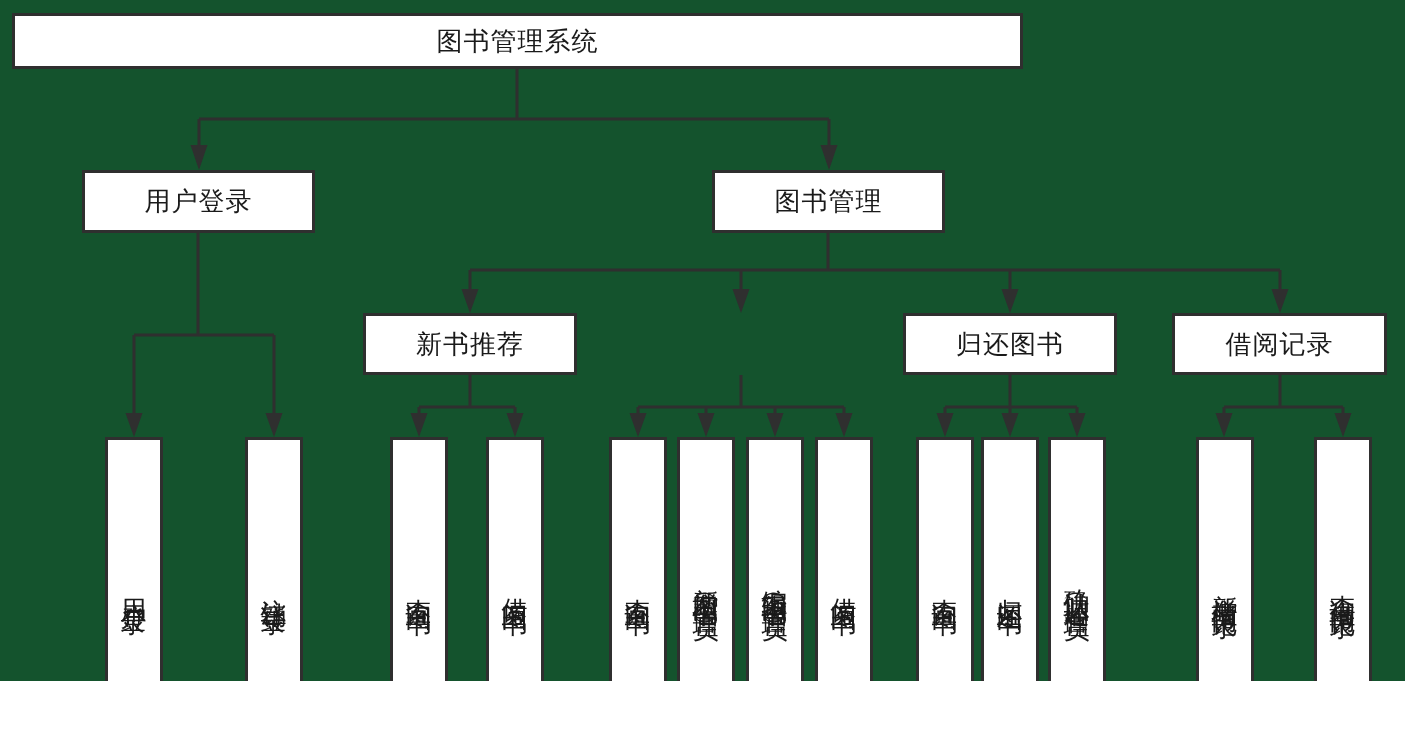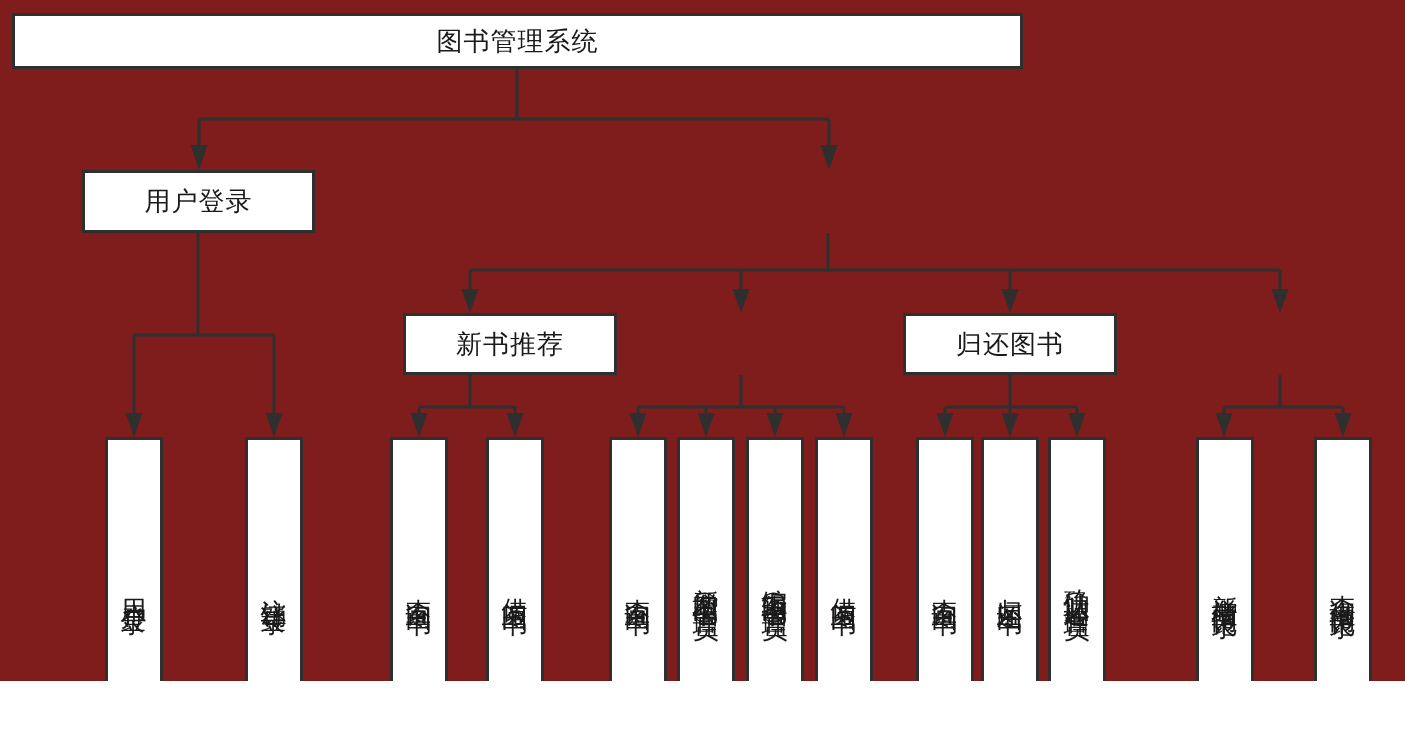--- a/index.html
+++ b/index.html
@@ -1,31 +1,31 @@
 <!DOCTYPE html>
 <html><head>
 <meta charset="utf-8">
 <style>
   html,body{margin:0;padding:0;background:#fff;}
-  #stage{position:relative;width:1405px;height:681px;background:#7f1d1d;overflow:hidden;
+  #stage{position:relative;width:1405px;height:681px;background:#14532d;overflow:hidden;
          font-family:"Liberation Sans", sans-serif;color:#1a1a1a;}
   #wires{position:absolute;left:0;top:0;width:1405px;height:747px;}
   .hbox{position:absolute;box-sizing:border-box;border:3px solid #2f2f2f;background:#fff;
         display:flex;align-items:center;justify-content:center;
         font-size:26px;letter-spacing:1px;white-space:nowrap;}
   .vbox{position:absolute;box-sizing:border-box;border:3px solid #2f2f2f;background:#fff;
         display:flex;align-items:center;justify-content:center;
         writing-mode:vertical-rl;text-orientation:mixed;
         font-size:26px;letter-spacing:4px;line-height:1;
         top:437px;width:58px;height:298px;}
   
   #b-root {left:12px;  top:13px;  width:1011px;height:56px;}
   #b-l2-0 {left:82px;  top:170px; width:233px; height:63px;}
   #b-l2-1 {left:712px; top:170px; width:233px; height:63px;}
-  #b-l3-0 {left:363px; top:313px; width:214px; height:62px;margin-left:40px;}
+  #b-l3-0 {left:363px; top:313px; width:214px; height:62px;}
   #b-l3-1 {left:635px; top:313px; width:211px; height:62px;}
   #b-l3-2 {left:903px; top:313px; width:214px; height:62px;}
   #b-l3-3 {left:1172px;top:313px; width:215px; height:62px;}
   
   #b-v-0 {left:105px;}  #b-v-1 {left:245px;}
   #b-v-2 {left:390px;}  #b-v-3 {left:486px;}
   #b-v-4 {left:609px;}  #b-v-5 {left:677px;}
   #b-v-6 {left:746px;}  #b-v-7 {left:815px;}
   #b-v-8 {left:916px;}  #b-v-9 {left:981px;}
   #b-v-10{left:1048px;}
@@ -66,23 +66,25 @@
       <polygon points="1001.5,413 1018.5,413 1010,437"></polygon>
       <polygon points="1068.5,413 1085.5,413 1077,437"></polygon>
       <polygon points="1215.5,413 1232.5,413 1224,437"></polygon>
       <polygon points="1334.5,413 1351.5,413 1343,437"></polygon>
     </g>
   </svg>
 
   <div id="b-root" class="hbox">图书管理系统</div>
 
   <div id="b-l2-0" class="hbox">用户登录</div>
+  <div id="b-l2-1" class="hbox">图书管理</div>
 
   <div id="b-l3-0" class="hbox">新书推荐</div>
   <div id="b-l3-2" class="hbox">归还图书</div>
+  <div id="b-l3-3" class="hbox">借阅记录</div>
 
   <div id="b-v-0" class="vbox">用户登录</div>
   <div id="b-v-1" class="vbox">注销登录</div>
 
   <div id="b-v-2" class="vbox">查询图书</div>
   <div id="b-v-3" class="vbox">借阅图书</div>
 
   <div id="b-v-4" class="vbox">查询图书</div>
   <div id="b-v-5" class="vbox">新增图书（管理员）</div>
   <div id="b-v-6" class="vbox">编辑图书（管理员）</div>

